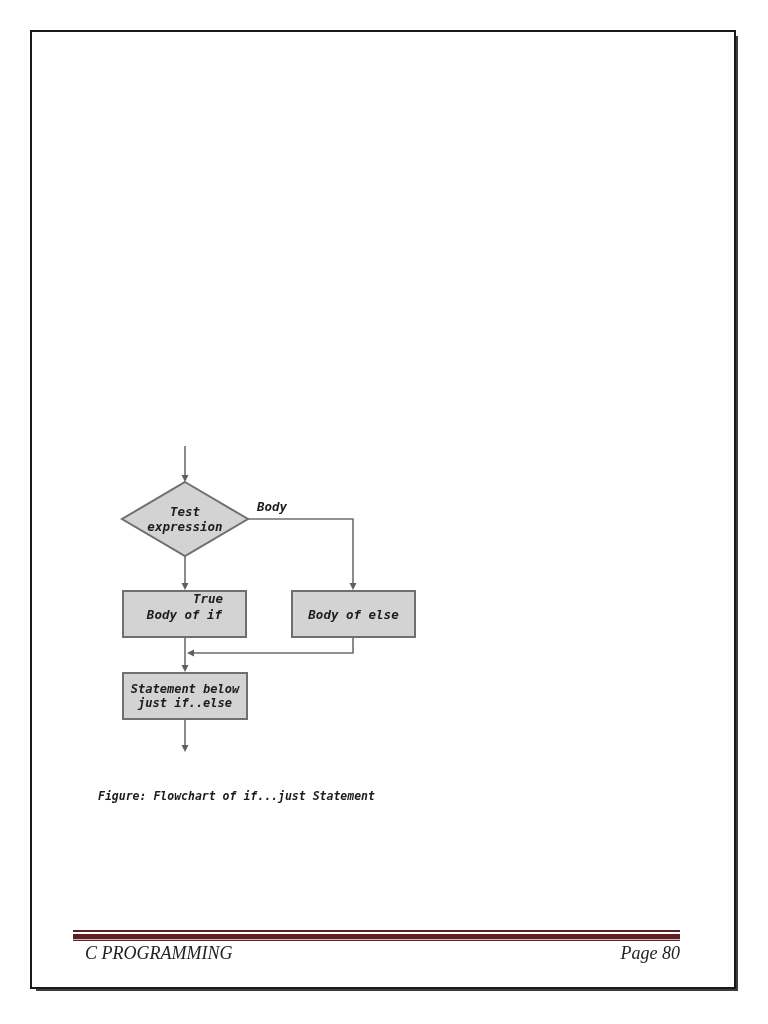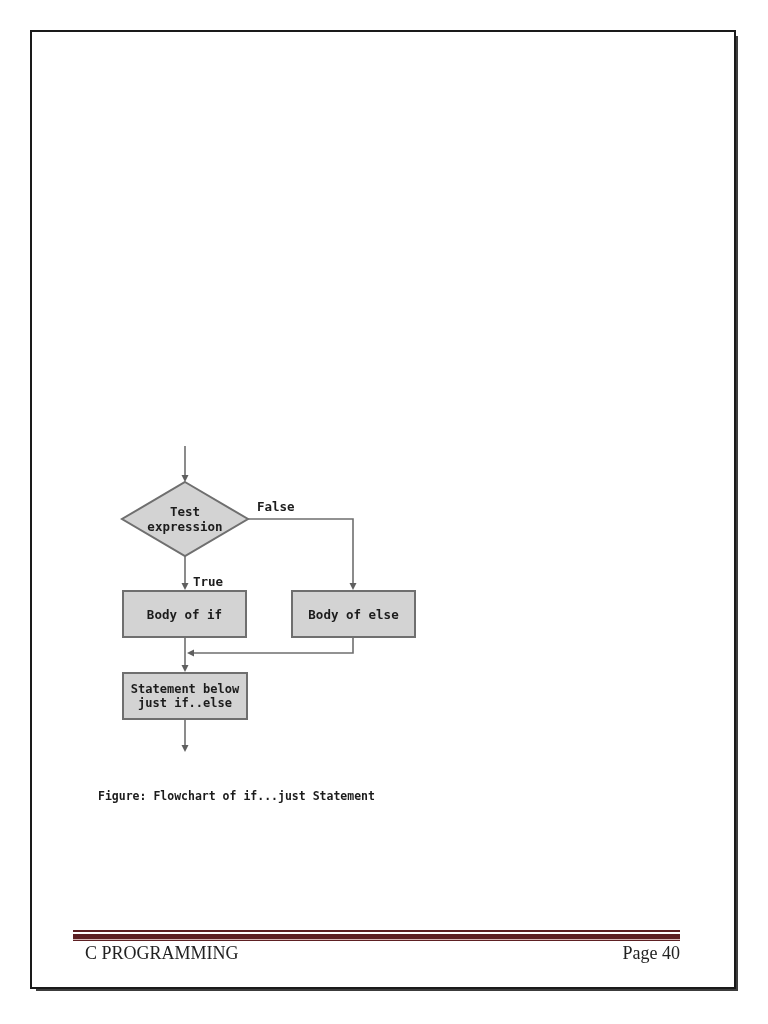--- a/index.html
+++ b/index.html
@@ -7,20 +7,21 @@
     padding: 0;
     background: #ffffff;
     font-family: "DejaVu Sans Mono", monospace;
   }
   .page {
     position: relative;
     width: 768px;
     height: 1024px;
     background: #ffffff;
     overflow: hidden;
+    font-style: italic;
   }
   .page-border {
     position: absolute;
     left: 30px;
     top: 30px;
     width: 702px;
     height: 955px;
     border: 2px solid var(--page-border, #1a1a1a);
     
     box-shadow: 4px 4px 0 -2px #3c3c3c;
@@ -46,21 +47,21 @@
     flex-direction: column;
     align-items: center;
     justify-content: center;
     text-align: center;
   }
   .flabel .ln { display: block; }
   .decision-label { left: 122px; top: 484px; width: 126px; height: 70px; }
   .if-label        { left: 123px; top: 591px; width: 123px; height: 46px; }
   .else-label      { left: 292px; top: 591px; width: 123px; height: 46px; }
   .stmt-label      { left: 123px; top: 673px; width: 124px; height: 46px; font-size: 12px; line-height: 14px; }
-  .true-label      { left: 193px; top: 574px; }
+  .true-label      { left: 193px; top: 591px; }
   .false-label     { left: 257px; top: 499px; }
   .caption {
     position: absolute;
     left: 98px;
     top: 789px;
     font-size: 11.5px;
     font-weight: bold;
     color: #1c1c1c;
     white-space: pre;
   }
@@ -119,21 +120,21 @@
     <rect x="123" y="673" width="124" height="46" style="fill: var(--box-fill,#d3d3d3); stroke: var(--box-border,#6f6f6f); stroke-width:2;"></rect>
 
     <path d="M185,719 L185,746" style="stroke: var(--connector,#6f6f6f); stroke-width:1.6; fill:none;" marker-end="url(#arrow)"></path>
   </svg>
 
   <div class="flabel center decision-label">
     <span class="ln">Test</span>
     <span class="ln">expression</span>
   </div>
 
-  <div class="flabel false-label">False</div>
+  <div class="flabel false-label">Body</div>
   <div class="flabel true-label">True</div>
 
   <div class="flabel center if-label">Body of if</div>
   <div class="flabel center else-label">Body of else</div>
 
   <div class="flabel center stmt-label">
     <span class="ln">Statement below</span>
     <span class="ln">just if..else</span>
   </div>
 
@@ -142,17 +143,17 @@
   <div class="footer">
     <div>
       <div class="rule-thin-top"></div>
       <div class="rule-gap"></div>
       <div class="rule-thick"></div>
       <div class="rule-light"></div>
       <div class="rule-thin-bot"></div>
     </div>
     <div class="footer-text">
       <span>C PROGRAMMING</span>
-      <span>Page 40</span>
+      <span>Page 80</span>
     </div>
   </div>
 
 </div>
 
 </body></html>

